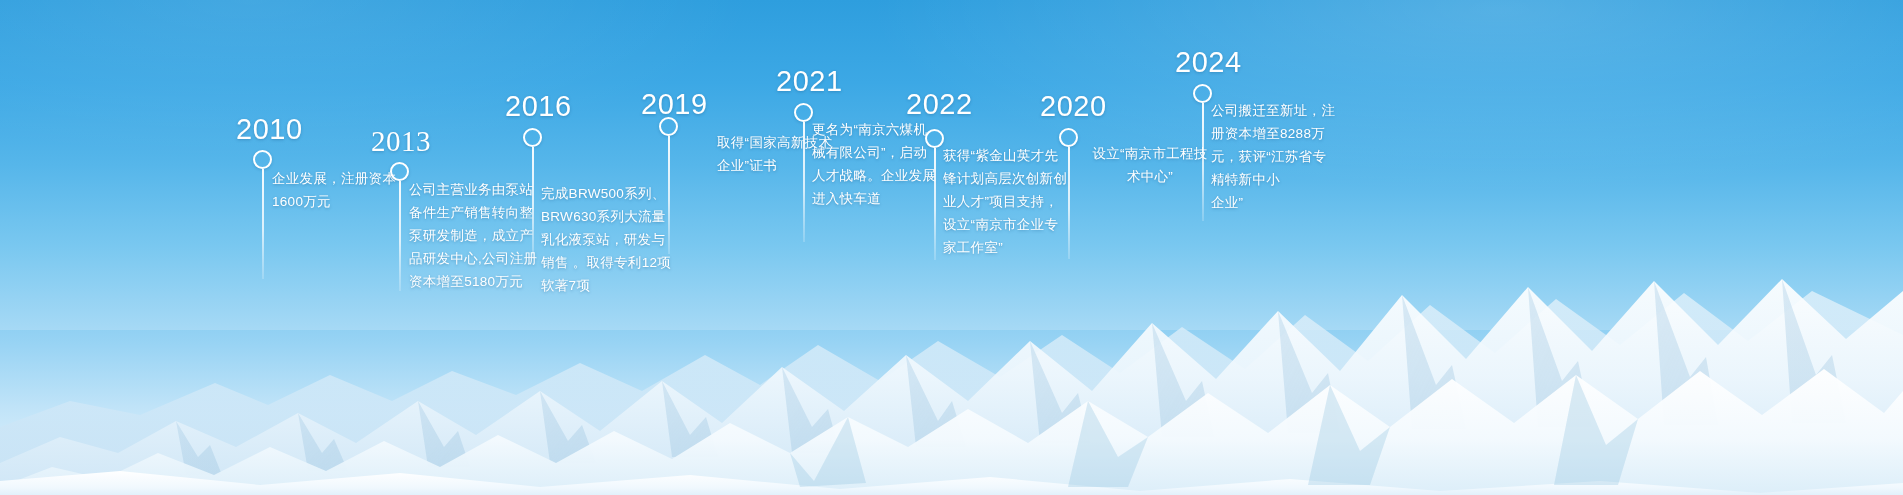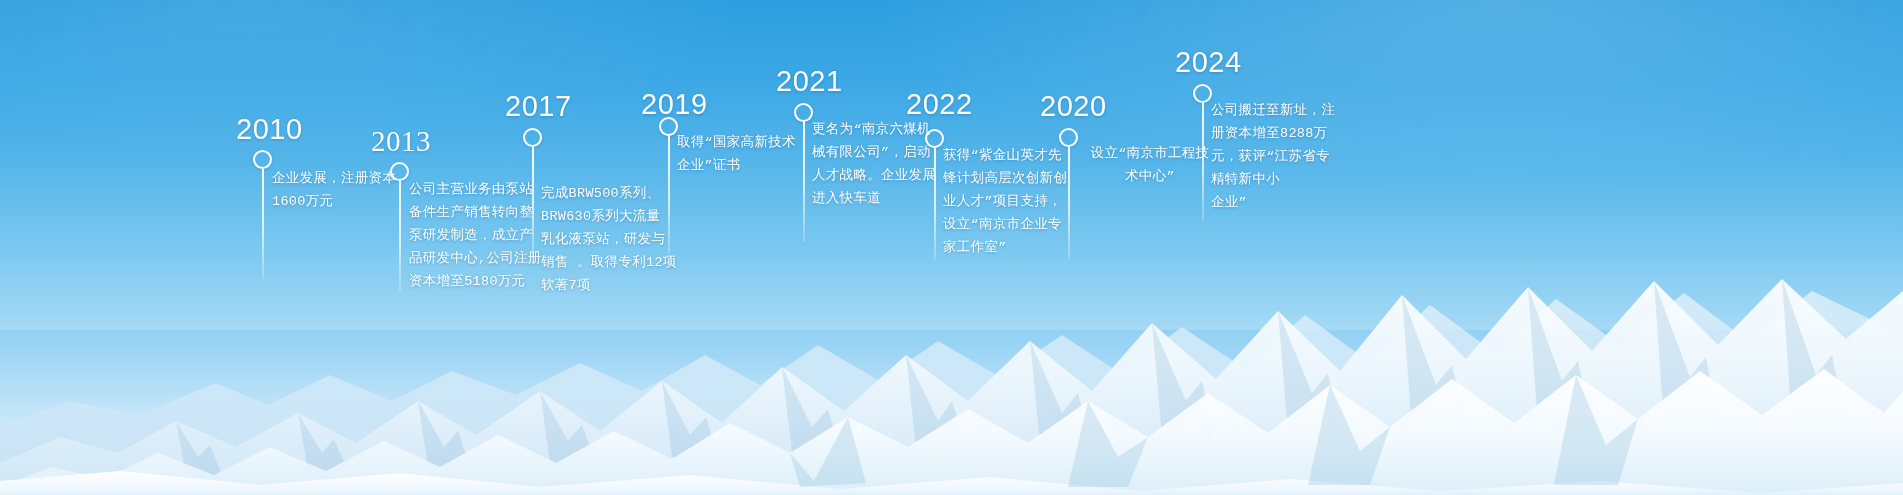--- a/index.html
+++ b/index.html
@@ -79,21 +79,20 @@
   }
 
   .node .desc {
     position:absolute;
     color:#ffffff;
     font-size:13.5px;
     line-height:23px;
     letter-spacing:.3px;
     text-shadow:0 1px 3px rgba(20,80,130,.40);
     white-space:pre-line;
-    font-family:Liberation Mono, monospace;
   }
 </style>
 </head>
 <body>
 
 <div id="stage">
 
   <div class="sky"></div>
 
   <div class="mountains">
@@ -184,35 +183,35 @@
       <div class="dot" style="left: 390px; top: 162px;"></div>
       <div class="stem" style="left: 399px; top: 181px; height: 110px;"></div>
       <div class="desc" style="left: 409px; top: 178px; width: 140px;">公司主营业务由泵站
 备件生产销售转向整
 泵研发制造，成立产
 品研发中心,公司注册
 资本增至5180万元</div>
     </div>
 
     <div class="node">
-      <div class="year" style="left: 505px; top: 90px;">2017</div>
+      <div class="year" style="left: 505px; top: 90px;">2016</div>
       <div class="dot" style="left: 523px; top: 128px;"></div>
       <div class="stem" style="left: 532px; top: 147px; height: 112px;"></div>
       <div class="desc" style="left: 541px; top: 143px; width: 150px; margin-top: 39px;">完成BRW500系列、
 BRW630系列大流量
 乳化液泵站，研发与
 销售 。取得专利12项
 软著7项</div>
     </div>
 
     <div class="node">
       <div class="year" style="left: 641px; top: 88px;">2019</div>
       <div class="dot" style="left: 659px; top: 117px;"></div>
       <div class="stem" style="left: 668px; top: 136px; height: 118px;"></div>
-      <div class="desc" style="left: 677px; top: 131px; width: 140px;">取得“国家高新技术
+      <div class="desc" style="left: 717px; top: 131px; width: 140px;">取得“国家高新技术
 企业”证书</div>
     </div>
 
     <div class="node">
       <div class="year" style="left: 776px; top: 65px;">2021</div>
       <div class="dot" style="left: 794px; top: 103px;"></div>
       <div class="stem" style="left: 803px; top: 122px; height: 120px;"></div>
       <div class="desc" style="left: 812px; top: 118px; width: 145px;">更名为“南京六煤机
 械有限公司”，启动
 人才战略。企业发展

